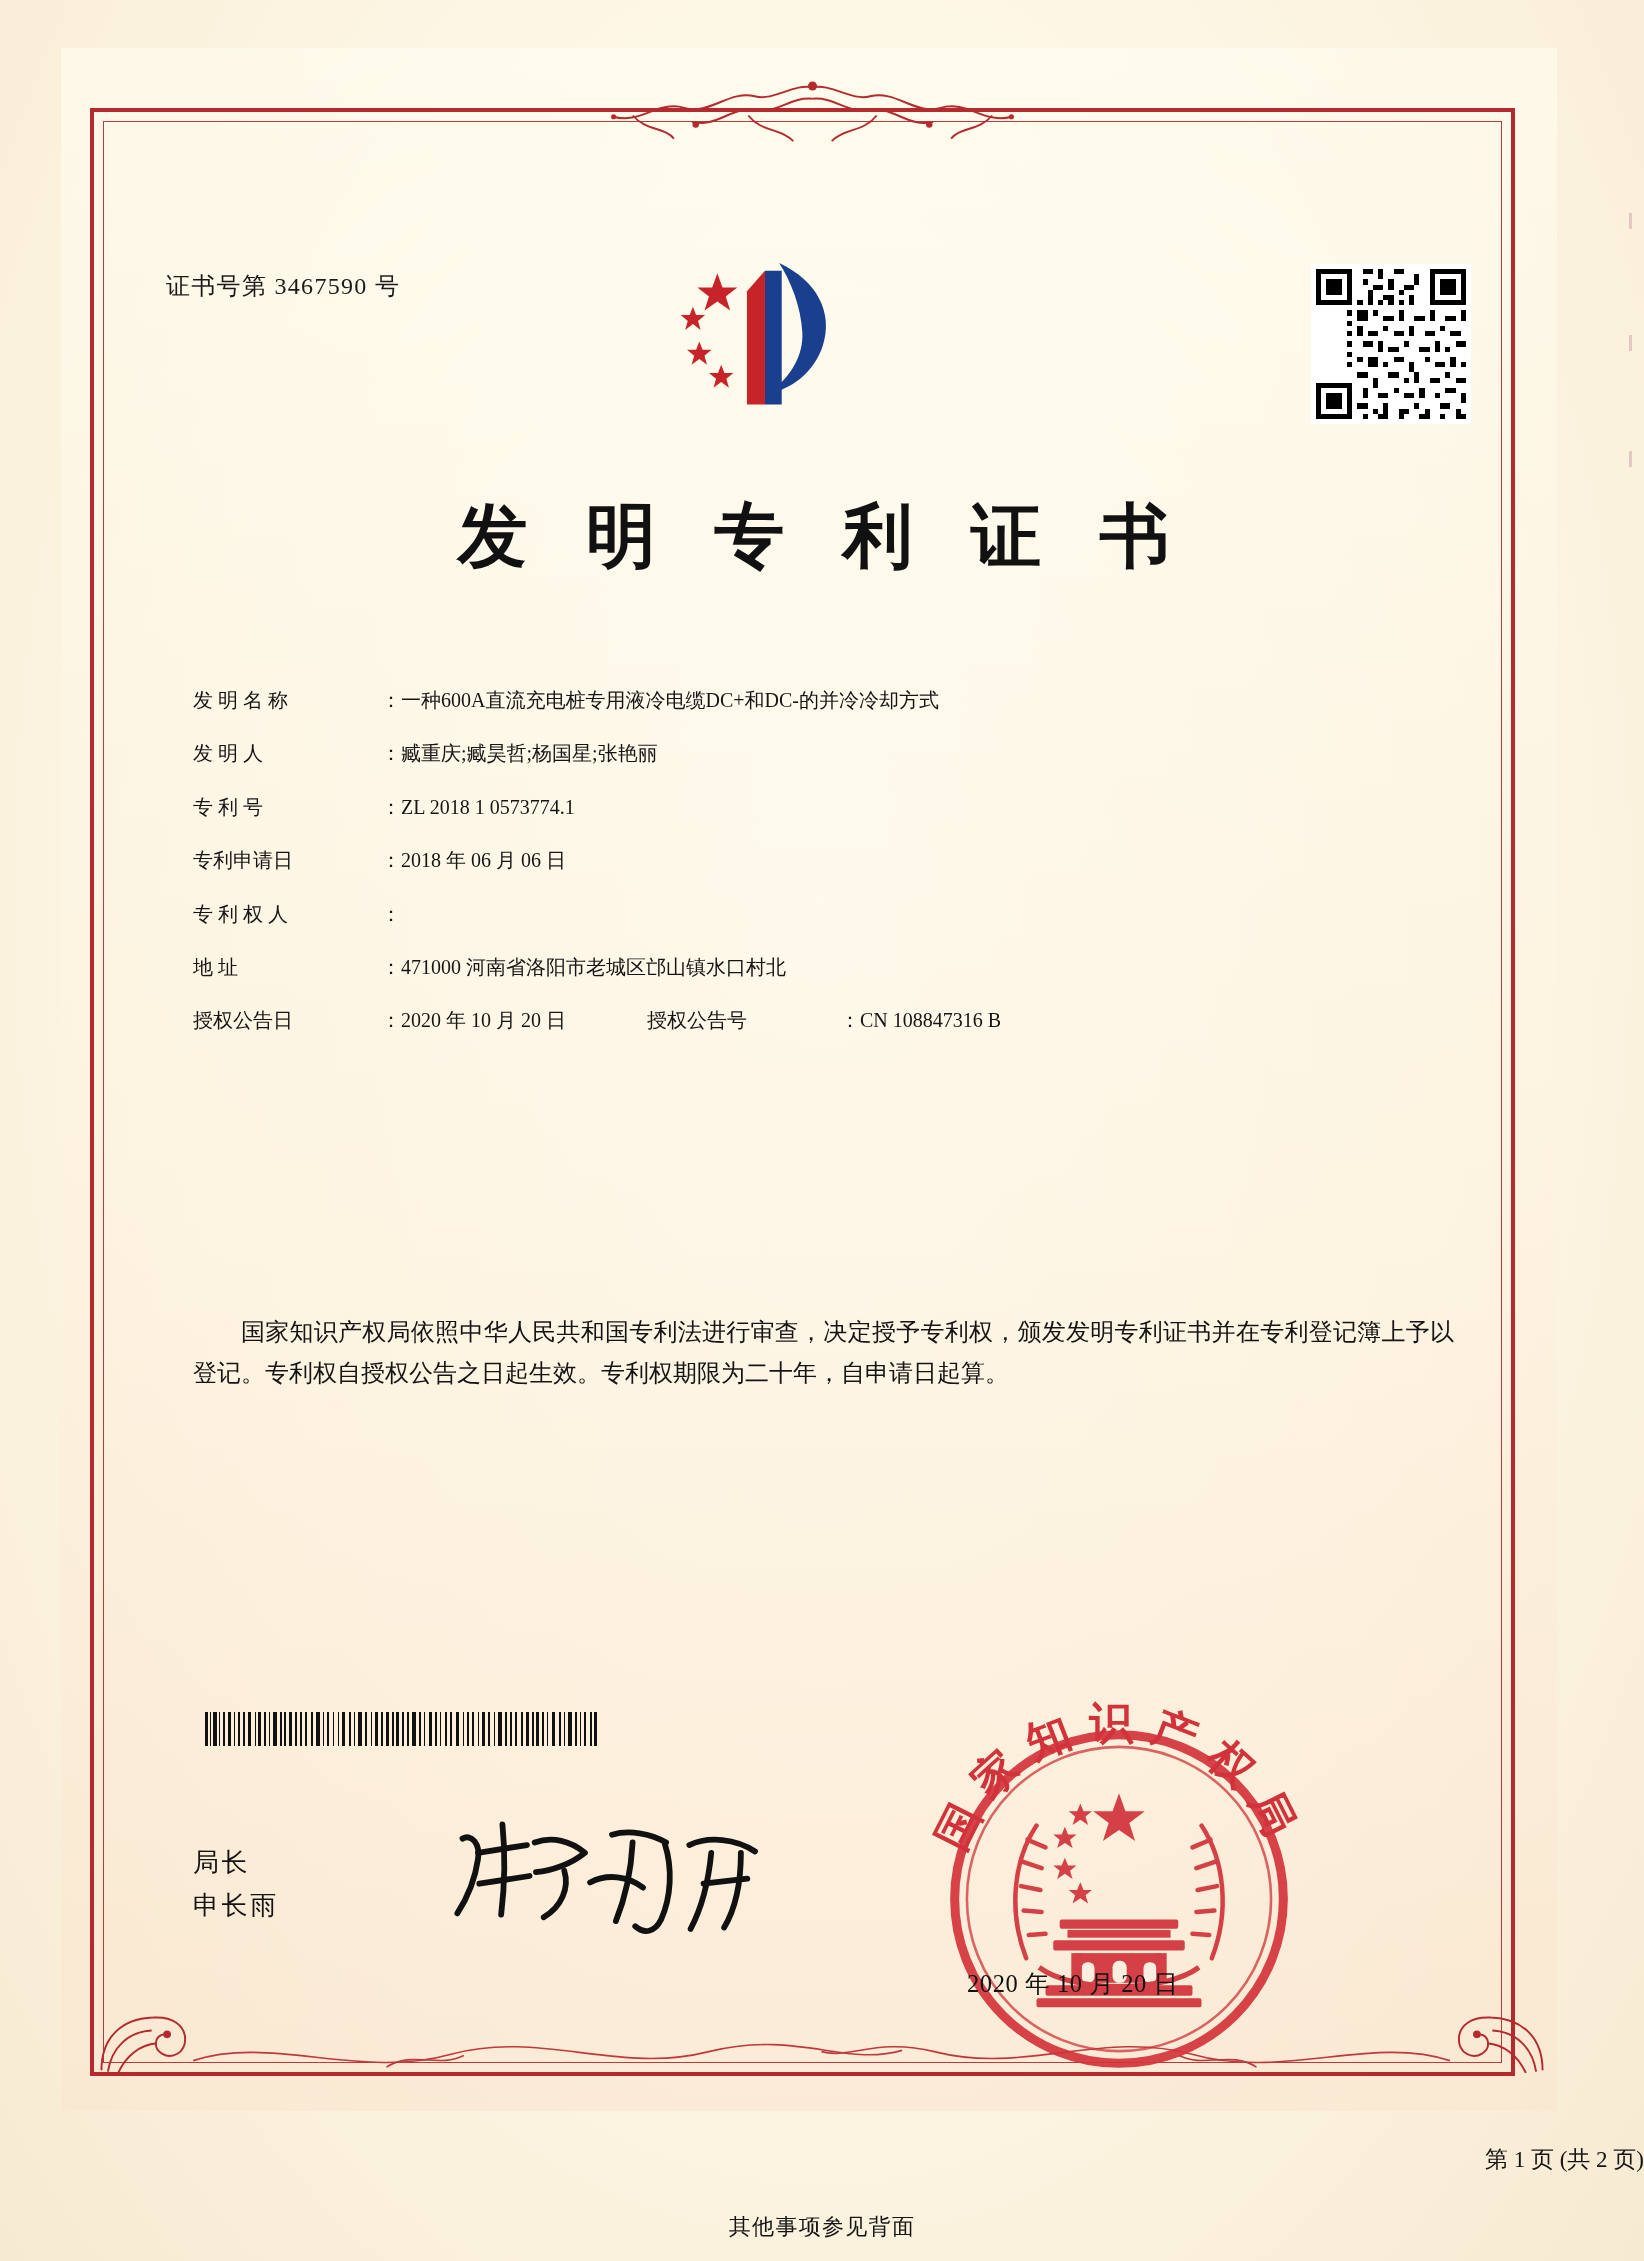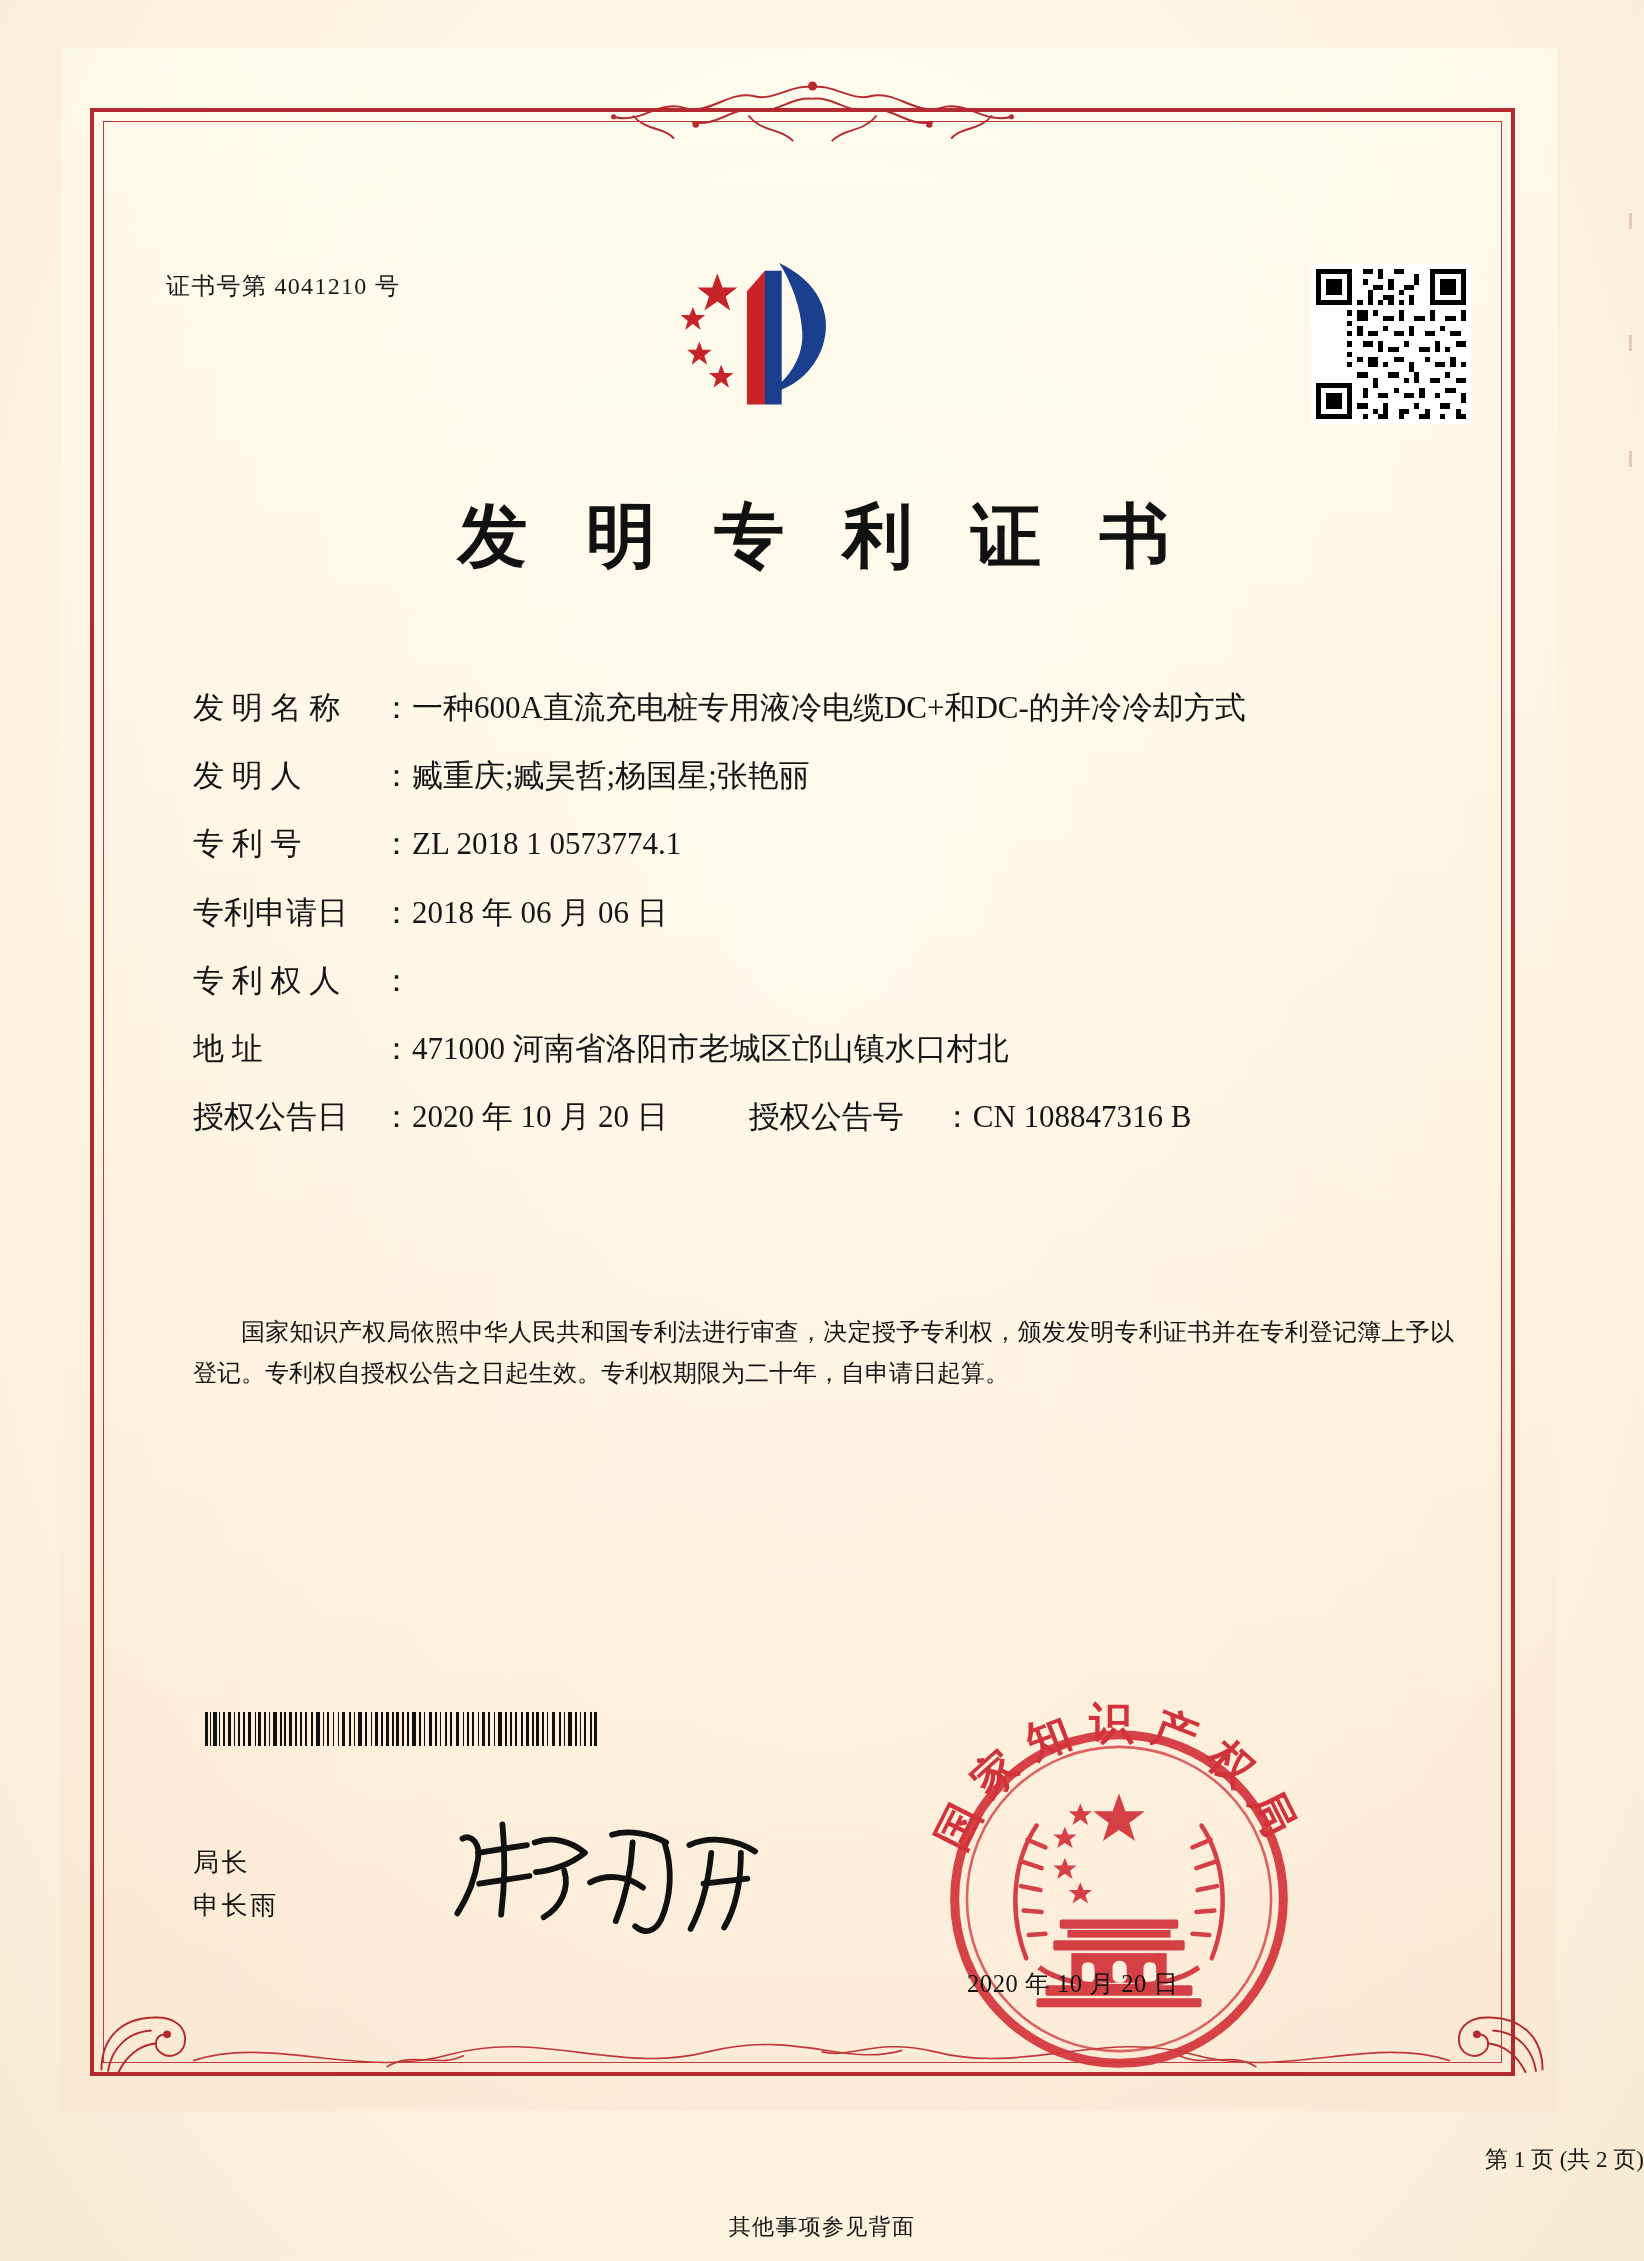--- a/index.html
+++ b/index.html
@@ -102,21 +102,21 @@
   
   .fields {
     position: absolute;
     left: 193px; top: 687px;
     width: 1257px;
   }
   .field-row {
     display: flex;
     align-items: baseline;
     margin-bottom: 26.4px;
-    font-size: 31px;
+    font-size: 20px;
     color: #151515;
     line-height: 1.35;
   }
   .field-label {
     width: 188px;
     flex: 0 0 188px;
     display: flex;
     justify-content: space-between;
     white-space: nowrap;
   }
@@ -259,21 +259,21 @@
   </svg>
   <svg class="corner br" viewBox="0 0 160 150">
     <g fill="none" stroke="#b42a2f" stroke-width="3">
       <path d="M10 140 C 10 90, 40 60, 90 58 C 120 56, 140 70, 140 92 C 140 112, 120 124, 104 114 C 90 106, 92 86, 108 84"></path>
       <path d="M20 142 C 26 104, 52 80, 88 78"></path>
       <path d="M36 144 C 48 118, 70 100, 96 98"></path>
       <circle cx="112" cy="84" r="6" fill="#b42a2f" stroke="none"></circle>
     </g>
   </svg>
 
-  <div class="cert-no">证书号第 4041210 号</div>
+  <div class="cert-no">证书号第 3467590 号</div>
 
   <svg class="logo" viewBox="0 0 320 280">
 
     <path d="M168 18 C 228 46, 252 96, 236 146 C 222 190, 186 214, 150 222 C 186 196, 206 162, 204 126 C 202 86, 186 46, 168 18 Z" fill="#1b3f8f"></path>
 
     <path d="M146 30 L 172 30 L 172 238 L 146 238 Z" fill="#1b3f8f"></path>
     <path d="M118 62 L 146 30 L 146 238 L 118 238 Z" fill="#c7242a"></path>
 
     <g fill="#c7242a">
       <polygon points="72,34 80,56 103,56 85,70 92,92 72,78 52,92 59,70 41,56 64,56"></polygon>

